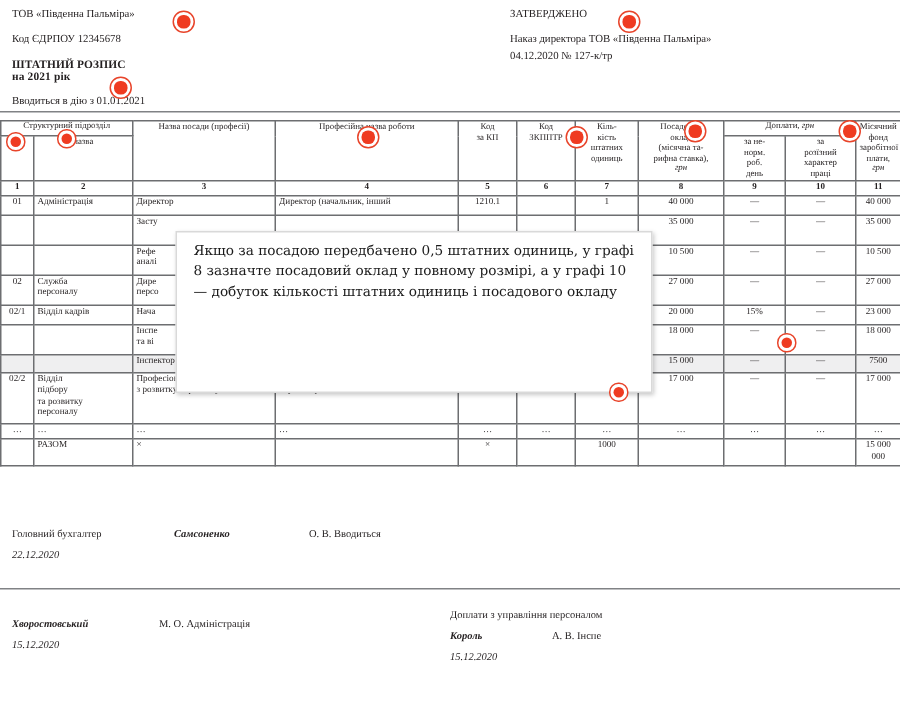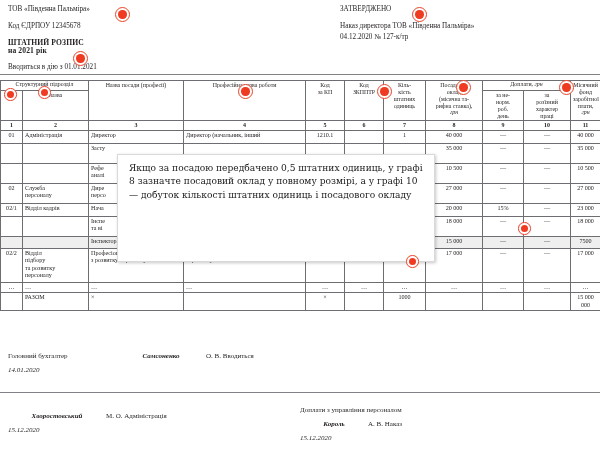--- a/index.html
+++ b/index.html
@@ -82,21 +82,21 @@
     box-sizing:border-box;
     padding:7px 9px 0 11px;
     font-family:"DejaVu Serif", serif;
     font-size:9.1px;
     line-height:1.46;
     color:#1a1a1a;
   }
 
   
   .foot{position:absolute;font-size:7px;}
-  .sig{font-style:italic;font-weight:bold;font-family:"Liberation Serif",serif;text-align:center;}
+  .sig{font-style:italic;font-weight:bold;font-family:"Liberation Serif",serif;}
   .date{font-style:italic;}
   .frow{display:flex;align-items:baseline;white-space:nowrap;}
   hr.rule{
     position:absolute;border:0;border-top:0.7px solid #808285;margin:0;
   }
 </style>
 </head>
 <body>
 
 <div class="page">
@@ -328,39 +328,39 @@
 
   <div class="callout">Якщо за посадою передбачено 0,5 штатних одиниць, у графі 8 зазначте посадовий оклад у повному розмірі, а у графі 10 — добуток кількості штатних одиниць і посадового окладу</div>
 
   <div class="foot" style="left:8px;top:352px;">
     <div class="frow">
       <span style="display:inline-block;width:108px">Головний бухгалтер</span>
       <span class="sig" style="display:inline-block;width:90px">Самсоненко</span>
       <span>О. В. Вводиться</span>
     </div>
     <div class="sp6"></div>
-    <div class="date">14.01.2020</div>
+    <div class="date">22.12.2020</div>
   </div>
 
   <div class="foot" style="left:8px;top:406px;">
     <div class="sp6"></div>
     <div class="frow">
       <span class="sig" style="display:inline-block;width:98px">Хворостовський</span>
       <span>М. О. Адміністрація</span>
     </div>
     <div class="sp6"></div>
     <div class="date">15.12.2020</div>
   </div>
 
   <div class="foot" style="left:300px;top:406px;">
     <div>Доплати з управління персоналом</div>
     <div class="sp6"></div>
     <div class="frow">
       <span class="sig" style="display:inline-block;width:68px">Король</span>
-      <span>А. В. Наказ</span>
+      <span>А. В. Інспе</span>
     </div>
     <div class="sp6"></div>
     <div class="date">15.12.2020</div>
   </div>
 
   <hr class="rule" style="left:0;top:74px;width:600px">
   <hr class="rule" style="left:0;top:392px;width:600px">
 
   <div id="markers">
       <div class="marker" style="left: 115px; top: 7px;"></div>

